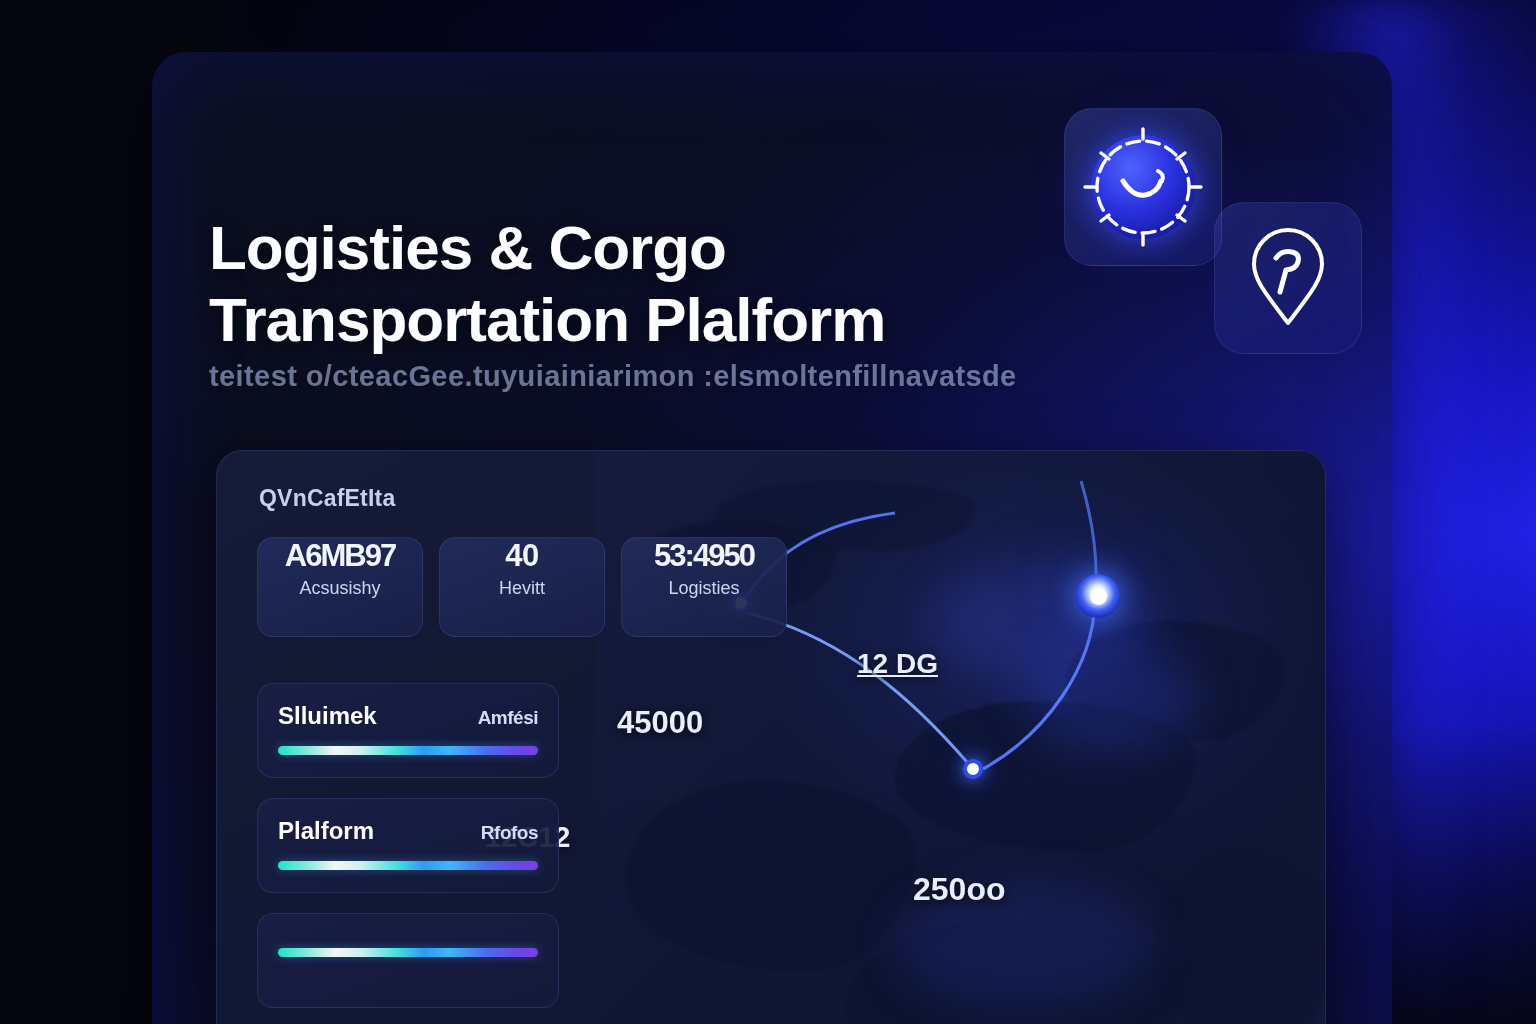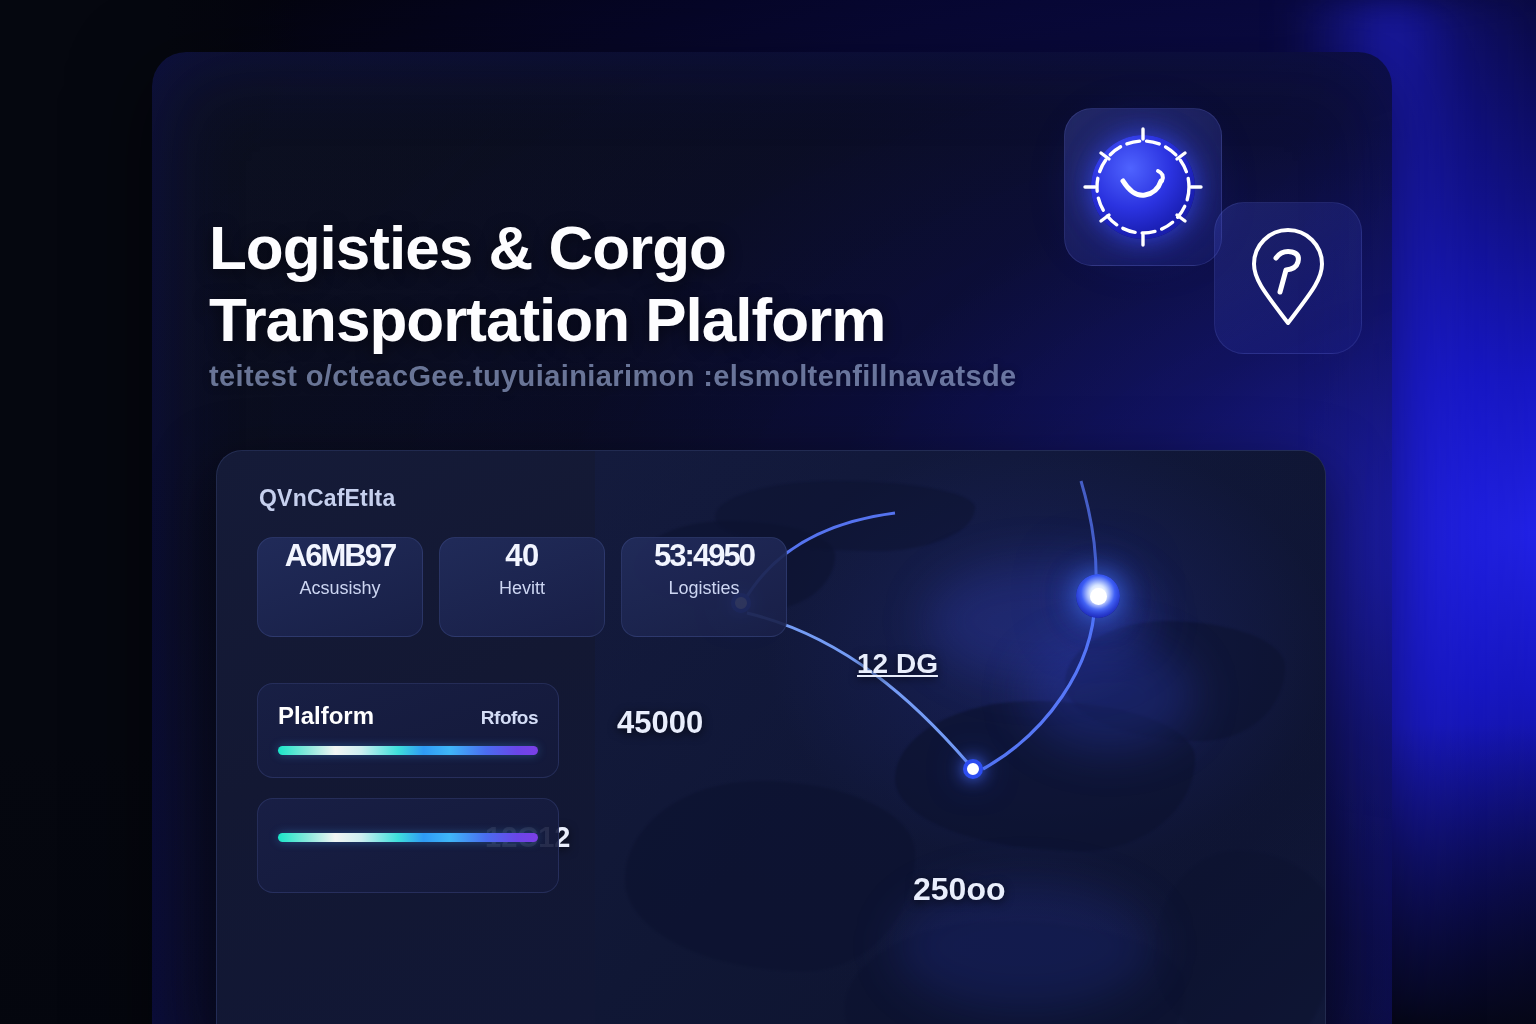--- a/index.html
+++ b/index.html
@@ -252,20 +252,27 @@
       </div>
       <div class="stat">
         <span class="v glitch">53:4950</span>
         <span class="k">Logisties</span>
       </div>
     </div>
 
     <div class="rows">
       <div class="row">
         <div class="row-top">
+          <span class="row-label">Slluimek</span>
+          <span class="row-value">Amfési</span>
+        </div>
+        <div class="bar"></div>
+      </div>
+      <div class="row">
+        <div class="row-top">
           <span class="row-label">Plalform</span>
           <span class="row-value">Rfofos</span>
         </div>
         <div class="bar"></div>
       </div>
       <div class="row">
         <div class="bar"></div>
       </div>
     </div>
 

